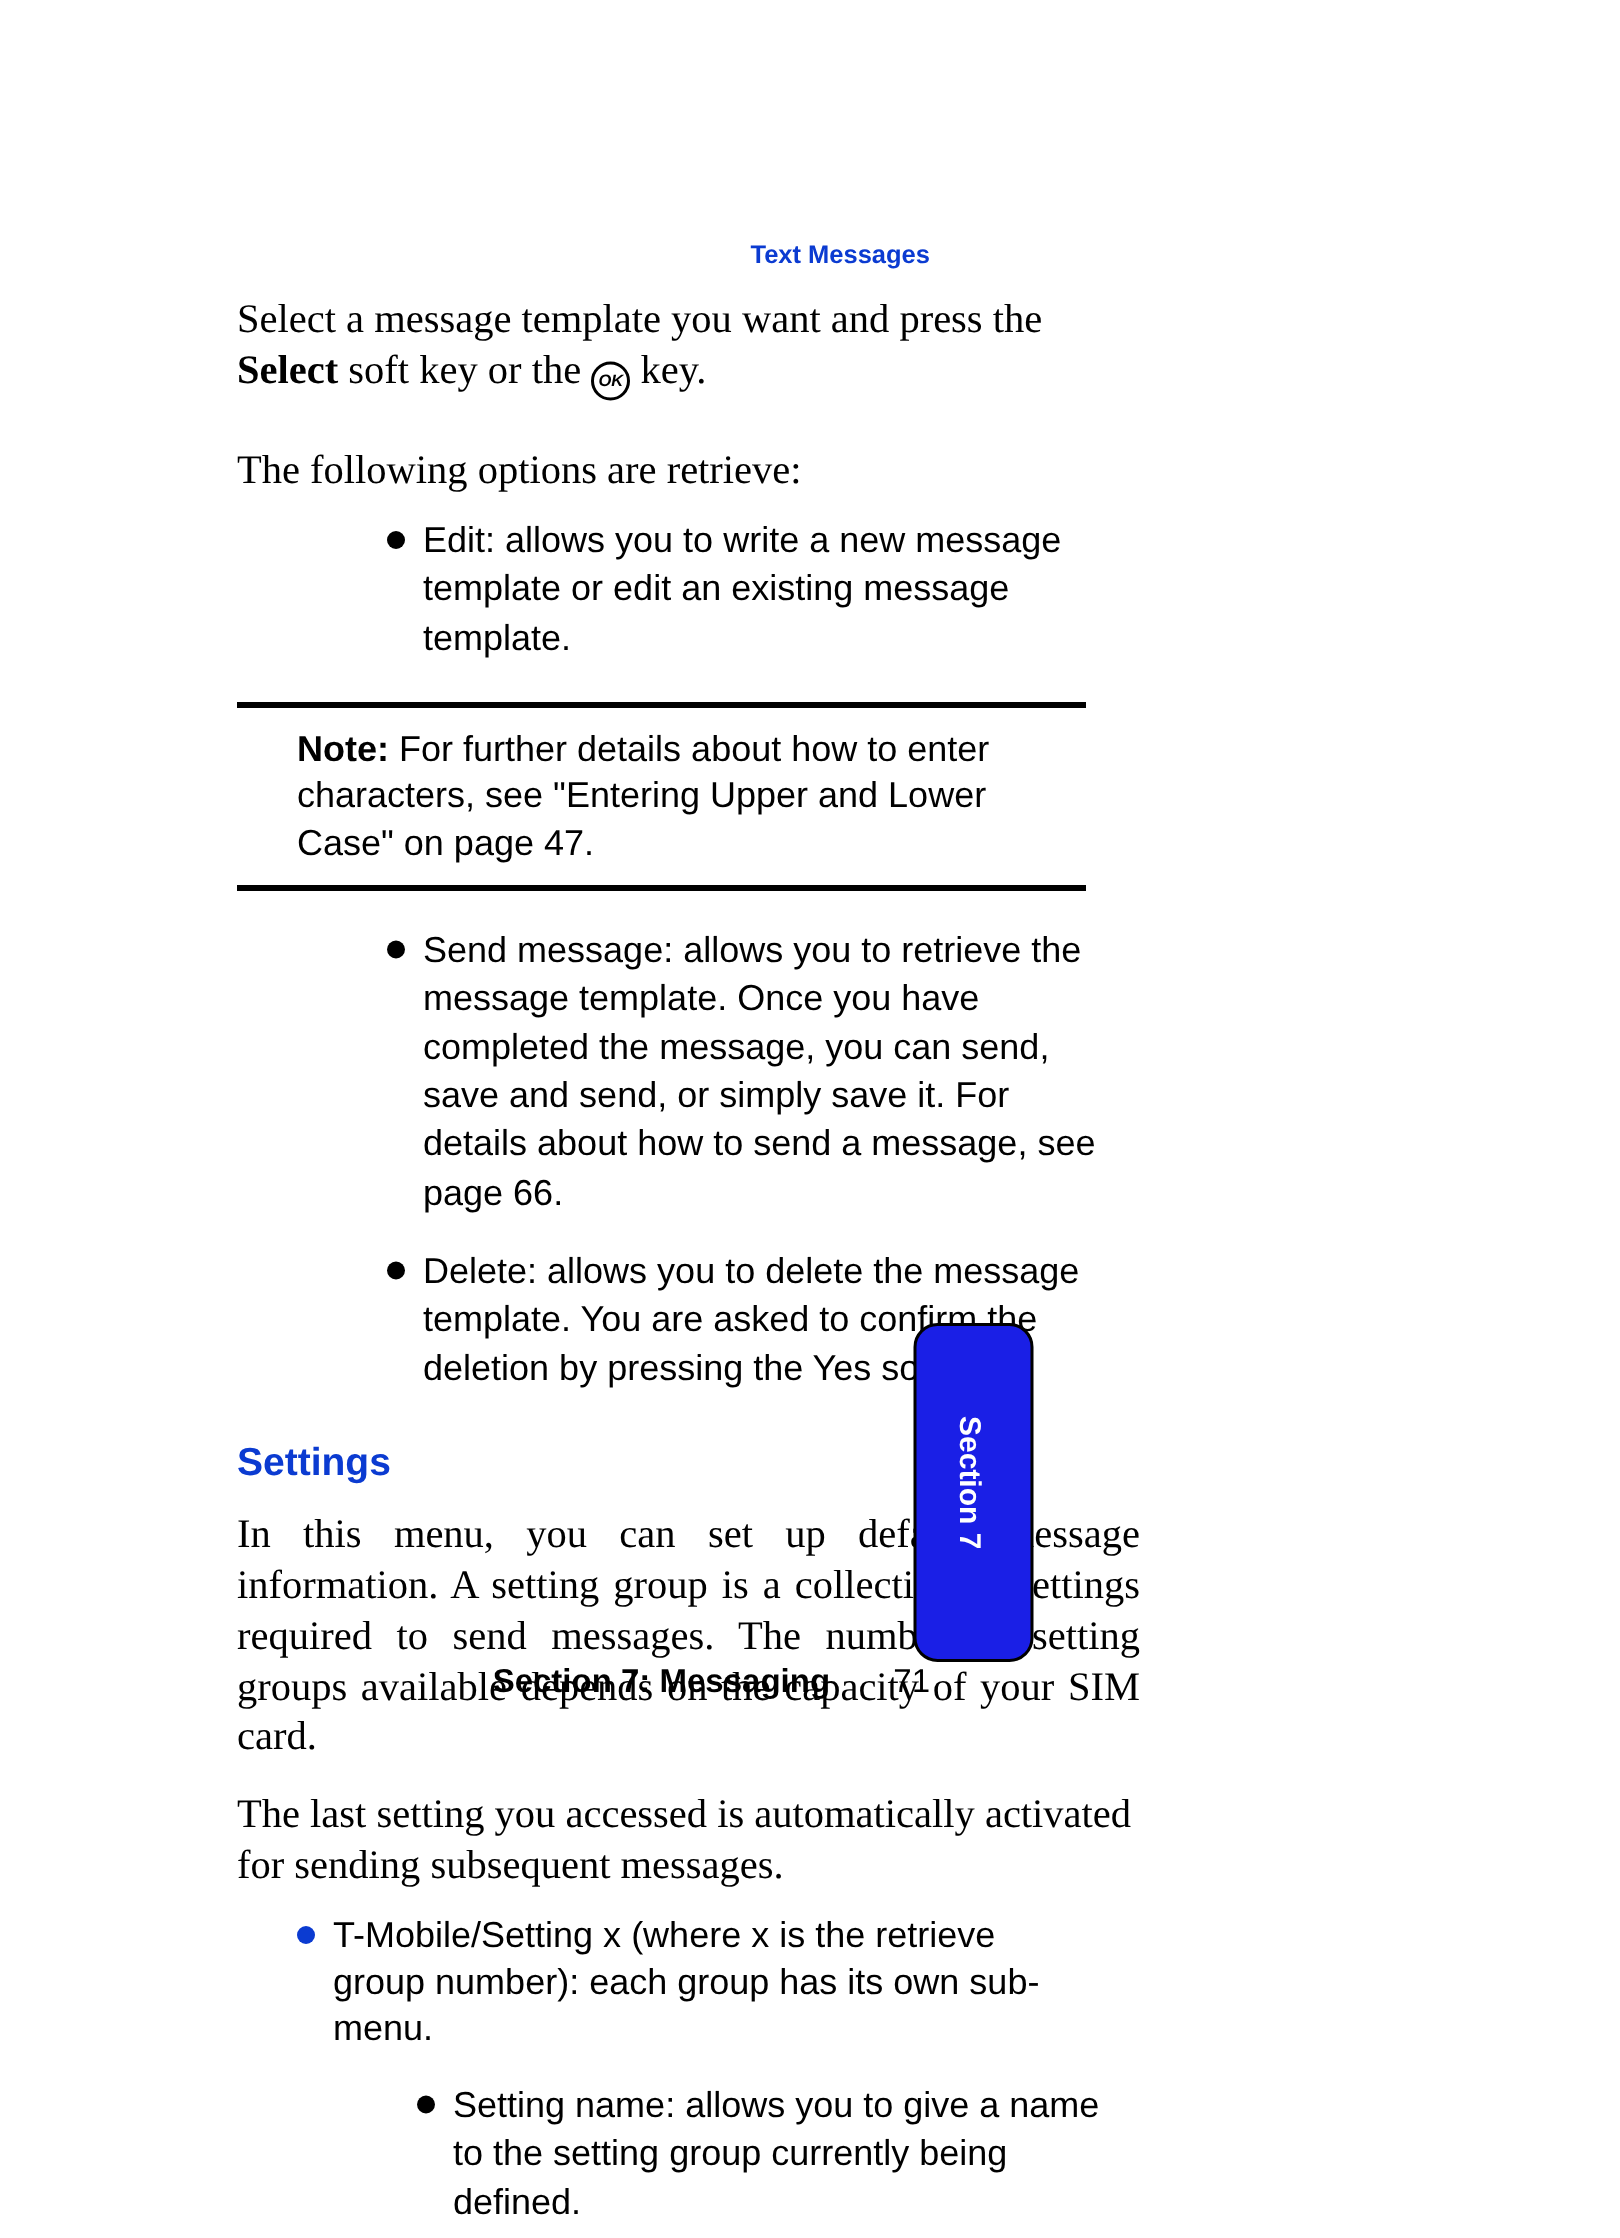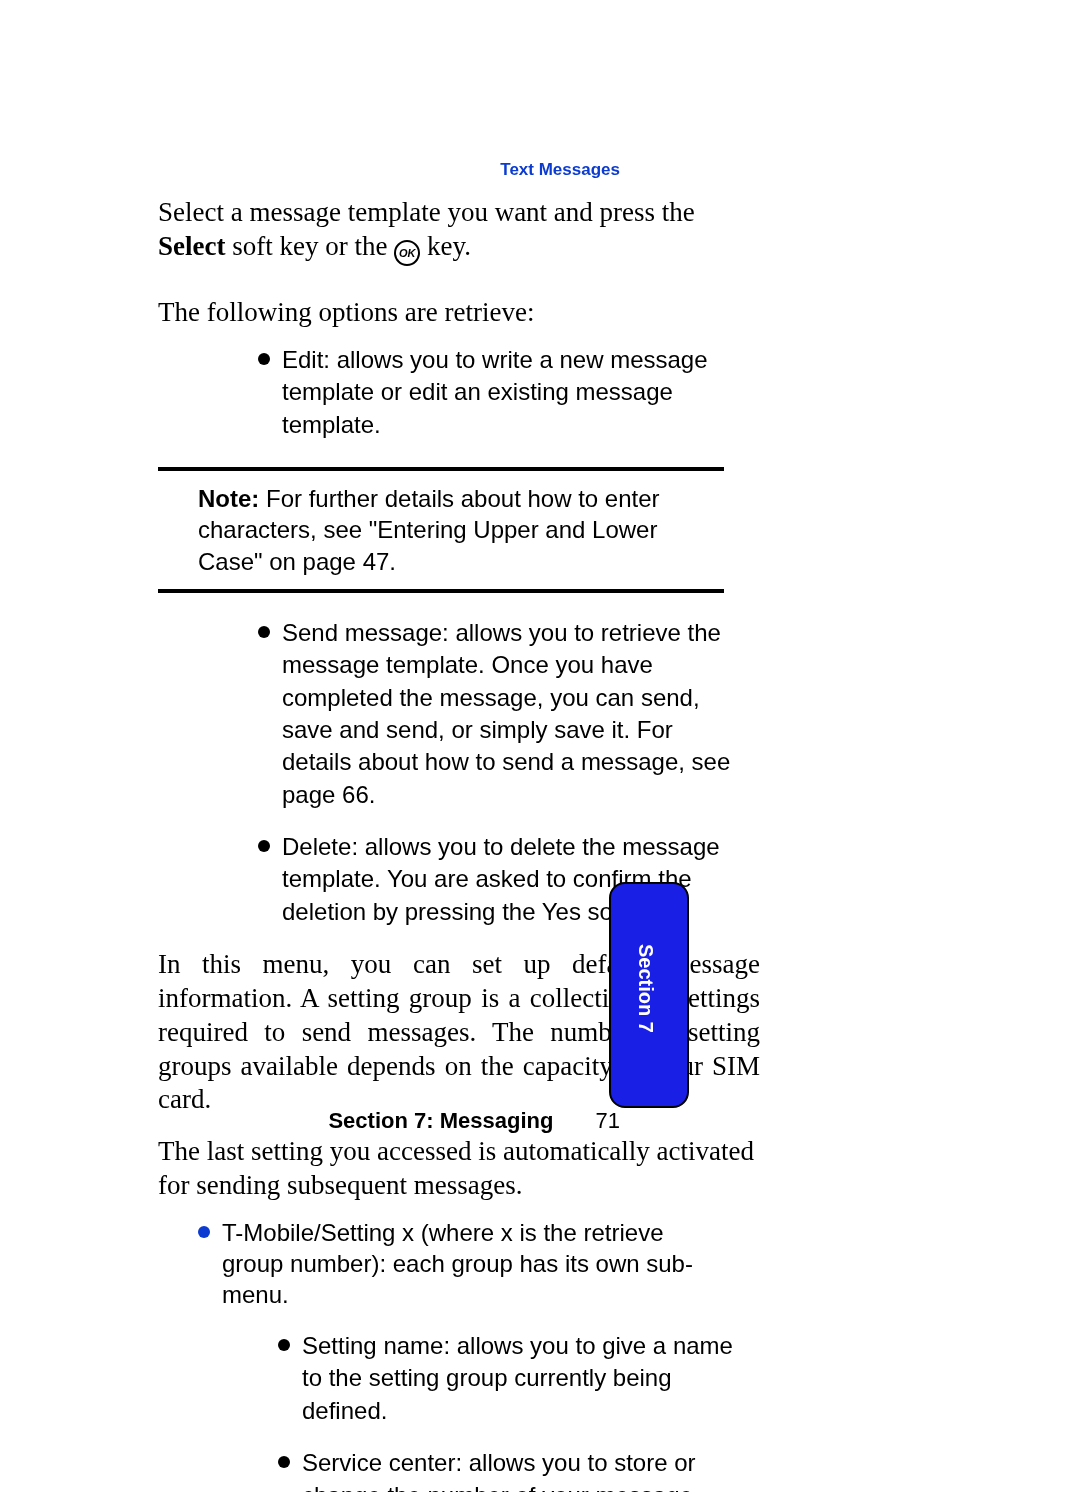--- a/index.html
+++ b/index.html
@@ -209,20 +209,21 @@
       <div class="sans">
         <b>Note:</b><span> For further details about how to enter characters, see "Entering Upper and Lower Case" on page 47.</span>
       </div>
     </div>
 
     <ul class="black-list" style="margin-top:24px;">
       <li class="sans">Send message: allows you to retrieve the message template. Once you have completed the message, you can send, save and send, or simply save it. For details about how to send a message, see page 66.</li>
       <li class="sans">Delete: allows you to delete the message template. You are asked to confirm the deletion by pressing the Yes soft key.</li>
     </ul>
 
+    <div class="section-heading">Settings</div>
 
     <div class="para-settings">In this menu, you can set up default message information. A setting group is a collection of settings required to send messages. The number of setting groups available depends on the capacity of your SIM card.</div>
 
     <div class="para-settings second">The last setting you accessed is automatically activated for sending subsequent messages.</div>
 
     <ul class="blue-list">
       <li>
         <span>T-Mobile/Setting x (where x is the retrieve group number): each group has its own sub-menu.</span>
         <ul class="sub-list">
           <li>Setting name: allows you to give a name to the setting group currently being defined.</li>

